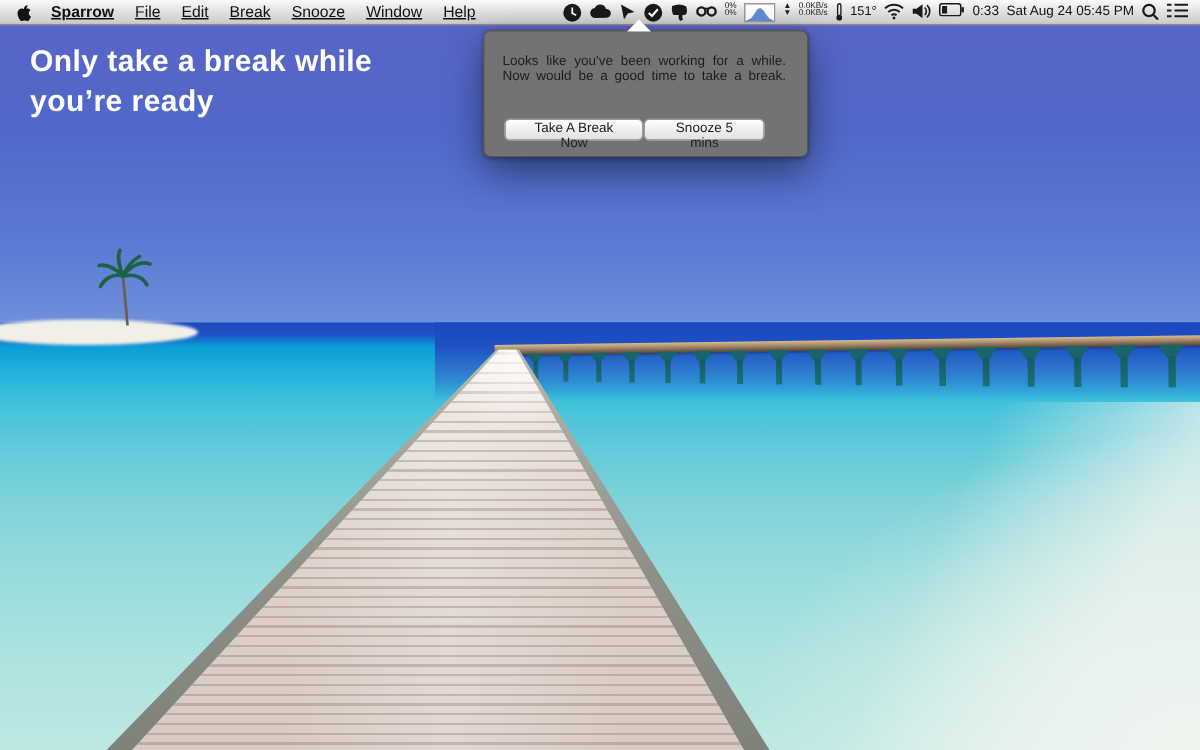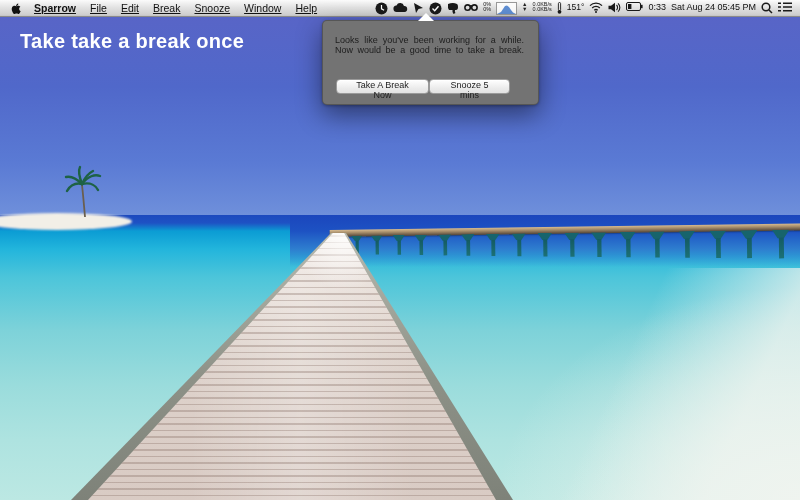--- a/index.html
+++ b/index.html
@@ -130,21 +130,22 @@
   <div class="sand"></div>
 
   <div class="boardwalk">
     <div class="bw-outer"></div>
     <div class="bw-wood">
         <div class="bw-glow"></div>
       </div>
   </div>
 
   <div class="headline">
-    <span>Take take a break once</span>
+    <span>Only take a break while</span>
+    <span>you’re ready</span>
   </div>
 
   <div class="menubar">
     <div class="mb-left">
       <span class="apple">
         <svg width="11" height="13" viewBox="0 0 16 18" fill="#111">
             <path d="M13.3 9.6c0-2 1.6-3 1.7-3.1-.9-1.4-2.4-1.6-2.9-1.6-1.2-.1-2.4.7-3 .7-.6 0-1.6-.7-2.6-.7-1.3 0-2.6.8-3.3 2C1.7 9.4 2.8 13 4.2 15c.7 1 1.5 2.1 2.5 2 1 0 1.4-.6 2.6-.6 1.2 0 1.6.6 2.6.6 1.1 0 1.8-1 2.5-2 .8-1.1 1.1-2.2 1.1-2.3 0 0-2.1-.8-2.2-3.1zM11.2 4.3c.6-.7 1-1.7.9-2.6-.9 0-1.9.6-2.5 1.3-.5.6-1 1.6-.9 2.5 1 .1 1.9-.5 2.5-1.2z"></path>
           </svg>
       </span>
       <span class="mb-item mb-app">Sparrow</span>

